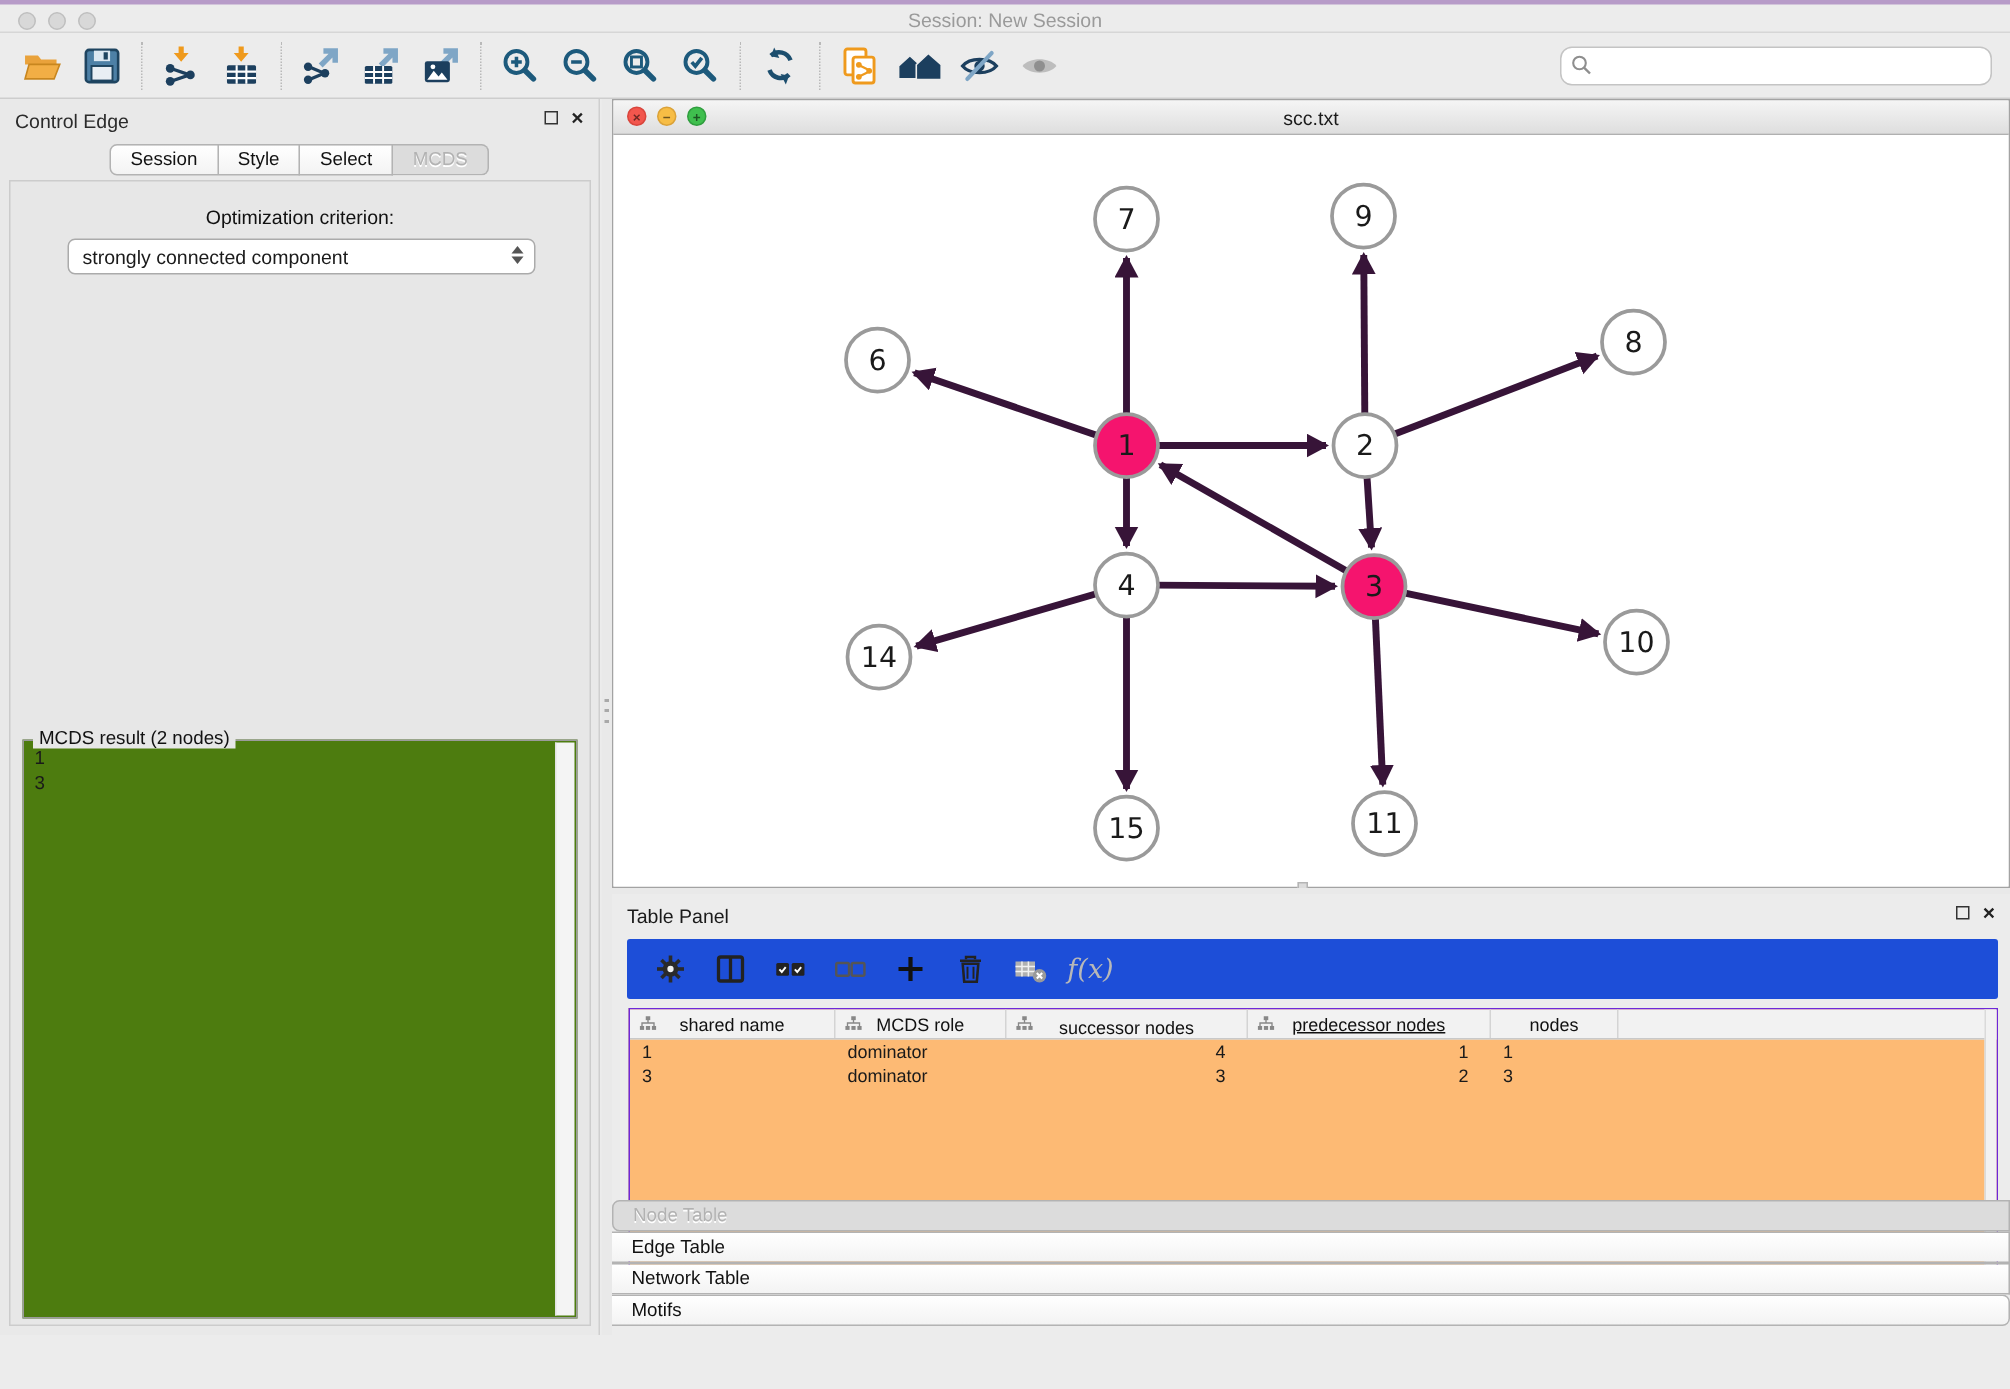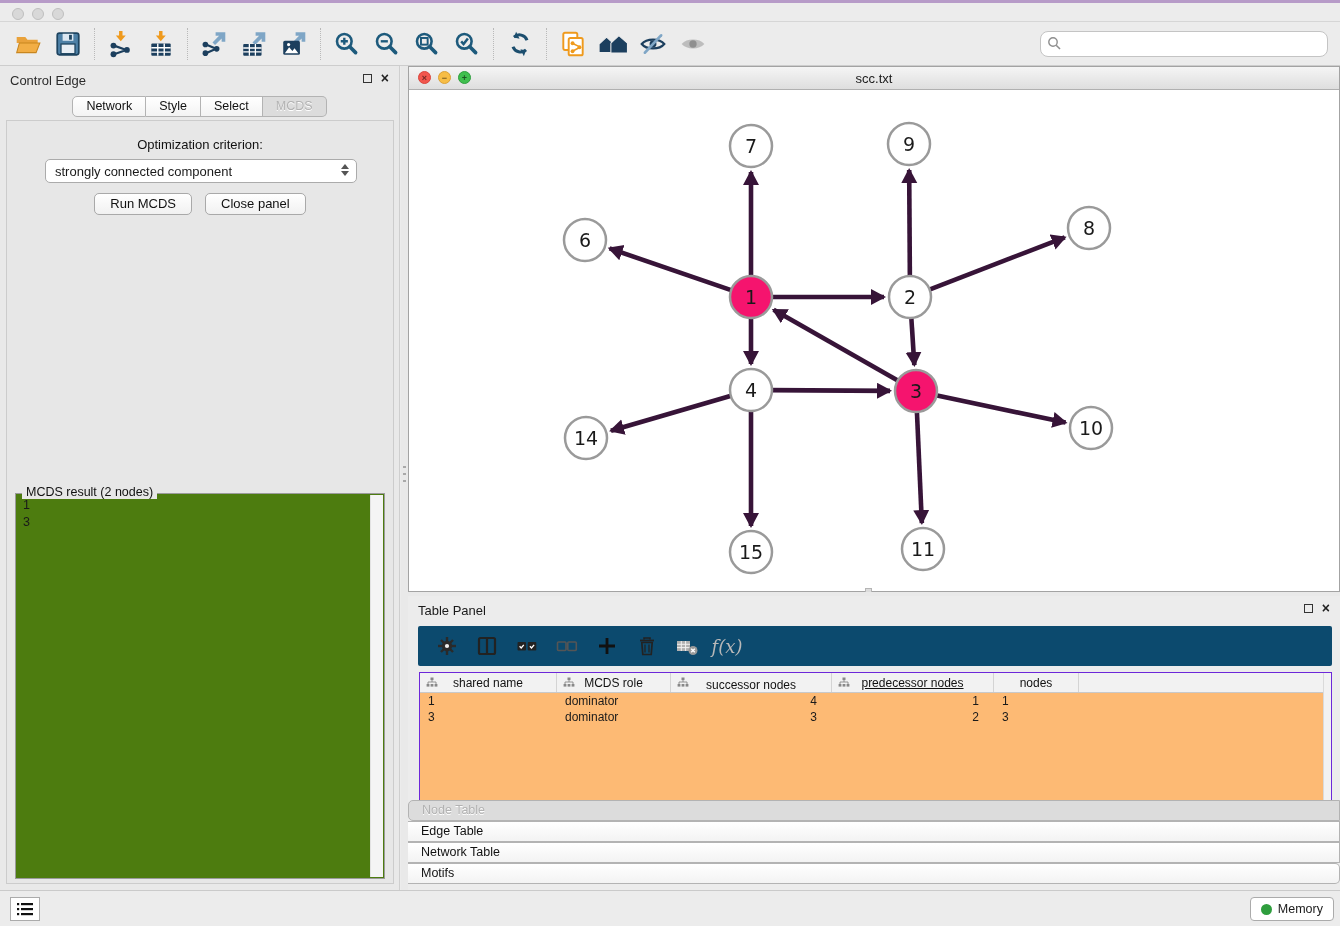--- a/index.html
+++ b/index.html
@@ -72,21 +72,21 @@
   .net-canvas { position:absolute; left:0; top:23px; width:930px; height:501px; background:#fff; }
   .net-handle { position:absolute; left:456px; bottom:-3px; width:7px; height:6px; background:#dcdcdc; border:1px solid #b5b5b5; }
 
   
   .hsplit { position:absolute; left:408px; top:526px; width:932px; height:4px; background:#e9e9e9; }
 
   
   .table-panel { position:absolute; left:408px; top:530px; width:932px; height:294px; background:#ececec; }
   .tp-head { position:absolute; left:0; top:0; width:100%; height:26px; }
   .tp-head .ptitle { position:absolute; left:10px; top:7px; font-size:13px; }
-  .tp-toolbar { position:absolute; left:10px; top:30px; right:8px; height:40px; background:#0c4a6e; border-radius:2px; display:flex; align-items:center; gap:14px; padding-left:16px; }
+  .tp-toolbar { position:absolute; left:10px; top:30px; right:8px; height:40px; background:#1d4ed8; border-radius:2px; display:flex; align-items:center; gap:14px; padding-left:16px; }
   .tp-tool { width:26px; height:26px; display:flex; align-items:center; justify-content:center; }
   .fx { font-family:"DejaVu Serif", serif; font-style:italic; font-size:18px; color:#b8b8b8; }
 
   .dtable { position:absolute; left:11px; top:76px; right:8px; bottom:44px; background:#fdba74; border:1px solid #6d28d9; }
   .dt-header { display:flex; height:20px; background:#f2f2f2; border-bottom:1px solid #c9c9c9; }
   .dt-th { position:relative; display:flex; align-items:center; justify-content:center; font-size:12px; color:#111; border-right:1px solid #d4d4d4; }
   .dt-th svg { position:absolute; left:6px; top:4px; }
   .dt-row { display:flex; height:16px; align-items:center; }
   .dt-cell { font-size:12px; overflow:hidden; white-space:nowrap; }
   .dt-cell.left { text-align:left; padding-left:8px; }
@@ -105,20 +105,21 @@
 <body>
 
 <div class="app">
 
   <div class="titlebar">
     <div class="traffic">
       <span></span>
       <span></span>
       <span></span>
     </div>
+    <div class="win-title">Session: New Session</div>
   </div>
 
   <div class="toolbar">
     <div class="tb-btn">
       <svg width="28" height="28" viewBox="0 0 26 26">
         <path d="M2.5 6.5h8l2 2.5h9.5v3H2.5z" fill="#e9a23b"></path>
         <path d="M5 12h19l-3.5 9H2.5z" fill="#f2ae45" stroke="#c8861f" stroke-width="1"></path>
       </svg>
     </div>
     <div class="tb-btn">
@@ -253,37 +254,33 @@
 
     <div class="control-panel">
       <div class="panel-head">
         <span class="ptitle">Control Edge</span>
         <span class="panel-icons">
           <span class="float-ico"></span>
           <span class="close-ico">×</span>
         </span>
       </div>
       <div class="seg-tabs cp-tabs">
-          <div class="seg-tab">Network</div>
+          <div class="seg-tab">Session</div>
           <div class="seg-tab">Style</div>
           <div class="seg-tab">Select</div>
           <div class="seg-tab selected">MCDS</div>
         </div>
       <div class="cp-content">
         <div class="opt-label">Optimization criterion:</div>
         <div class="opt-select">
           <span>strongly connected component</span>
           <span class="stepper">
               <i class="up"></i>
               <i class="dn"></i>
             </span>
-        </div>
-        <div class="cp-buttons">
-          <button class="btn">Run MCDS</button>
-          <button class="btn">Close panel</button>
         </div>
         <div class="result-box">
           <span class="result-legend">MCDS result (2 nodes)</span>
           <div class="result-lines">
               <div>1</div>
               <div>3</div>
             </div>
           <div class="result-scroll"></div>
         </div>
       </div>
@@ -494,31 +491,13 @@
 
       <div class="seg-tabs tp-tabs">
           <div class="seg-tab selected">Node Table</div>
           <div class="seg-tab">Edge Table</div>
           <div class="seg-tab">Network Table</div>
           <div class="seg-tab">Motifs</div>
         </div>
     </div>
   </div>
 
-  <div class="statusbar">
-    <div class="list-btn">
-      <svg width="18" height="16" viewBox="0 0 18 16">
-        <g fill="#111">
-          <rect x="1" y="2" width="2.2" height="2.2"></rect>
-            <rect x="5" y="2" width="12" height="2.2"></rect>
-          <rect x="1" y="7" width="2.2" height="2.2"></rect>
-            <rect x="5" y="7" width="12" height="2.2"></rect>
-          <rect x="1" y="12" width="2.2" height="2.2"></rect>
-            <rect x="5" y="12" width="12" height="2.2"></rect>
-        </g>
-      </svg>
-    </div>
-    <div class="mem-btn">
-      <span class="mem-dot" style="background: rgb(47, 158, 62);"></span>
-      <span>Memory</span>
-    </div>
-  </div>
 </div>
 
 </body></html>

